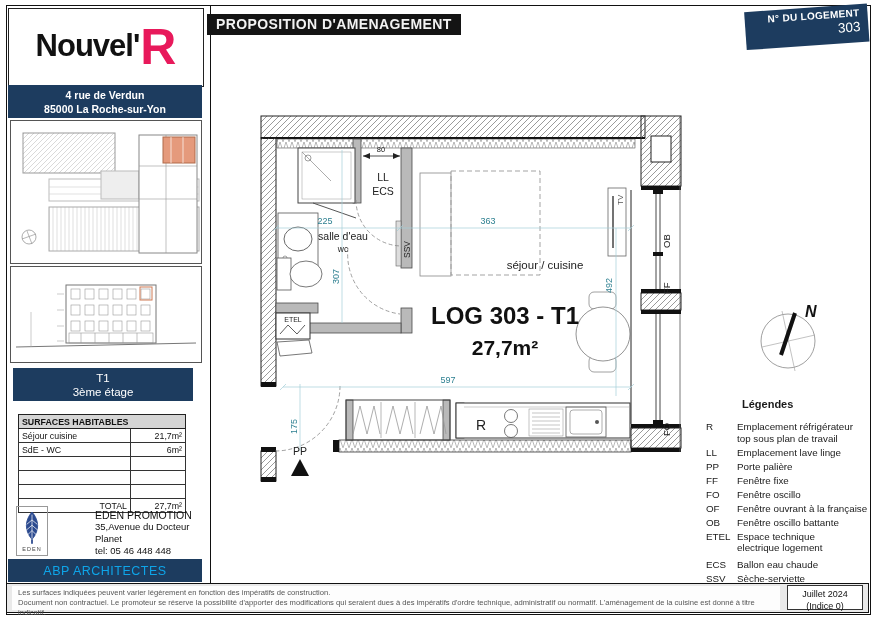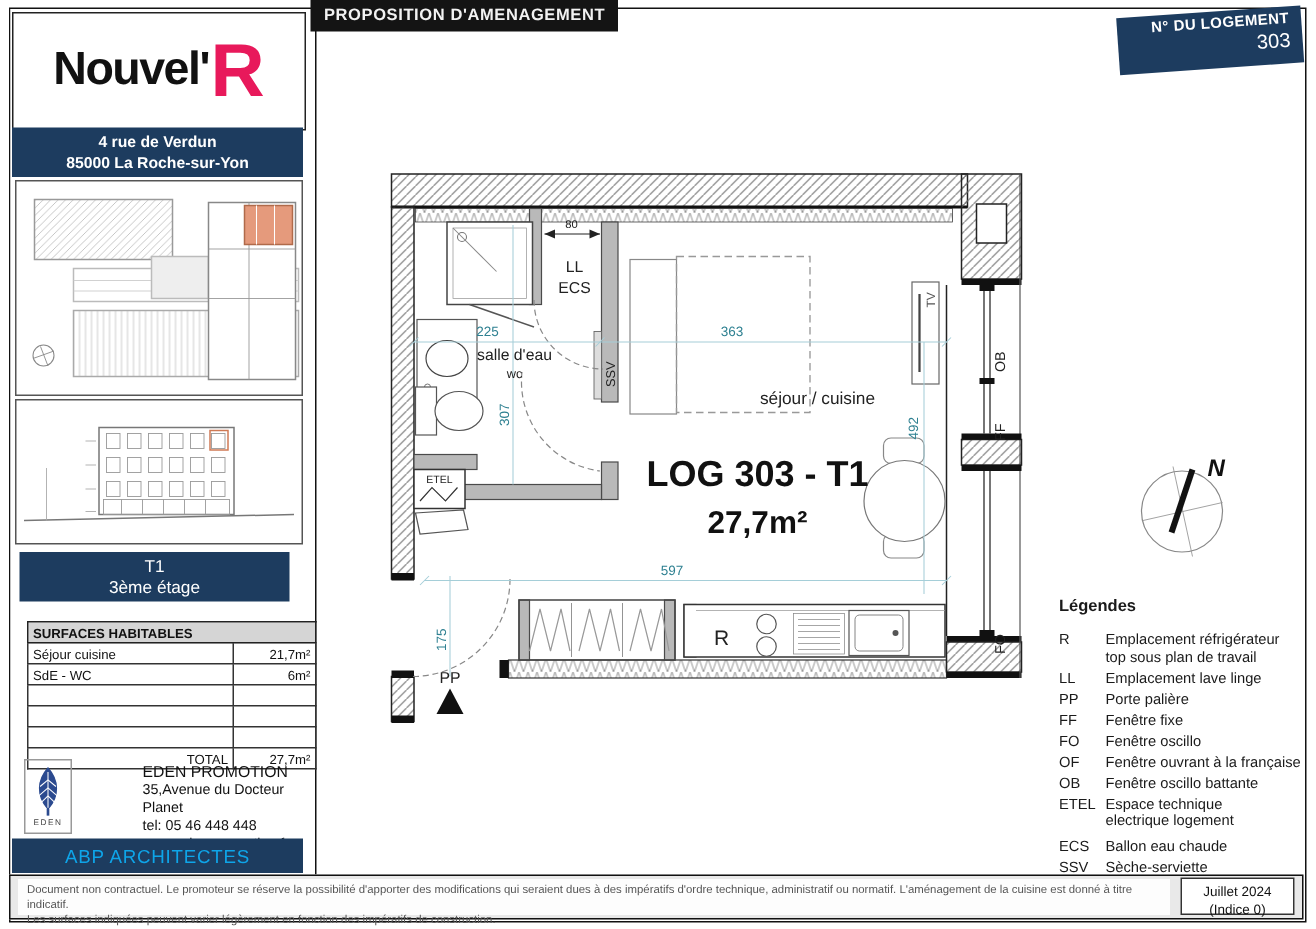--- a/index.html
+++ b/index.html
@@ -11,44 +11,44 @@
   .logo-box{position:absolute;left:1px;top:2px;width:194px;height:77px;border:1px solid #222;
             display:flex;align-items:center;justify-content:center;background:#fff;}
   .logo-inner{display:flex;align-items:flex-end;}
   .logo-prefix{font-size:31px;font-weight:bold;letter-spacing:-1px;line-height:1;padding-bottom:6px;}
   .logo-r{font-size:50px;font-weight:bold;color:#e8195b;line-height:0.78;margin-left:1px;}
   .address-bar{position:absolute;left:1px;top:79px;width:194px;height:33px;background:#1d3c5f;color:#fff;
                font-size:10.5px;text-align:center;display:flex;flex-direction:column;justify-content:center;gap:2px;font-weight:bold;}
   .thumb{position:absolute;left:3px;border:1px solid #555;background:#fff;}
   .t1-banner{position:absolute;left:6px;top:362px;width:180px;height:33px;background:#1d3c5f;color:#fff;
              text-align:center;font-size:11.5px;display:flex;flex-direction:column;justify-content:center;gap:2px;}
-  .surfaces{position:absolute;left:11px;top:408px;width:193px;border-collapse:collapse;font-size:8.8px;}
+  .surfaces{position:absolute;left:11px;top:408px;width:168px;border-collapse:collapse;font-size:8.8px;}
   .surfaces td{border:1px solid #333;padding:1px 3px;height:11px;}
   .surfaces .hdr td{background:#d5d5d5;font-weight:bold;border:1.5px solid #222;}
   .surfaces .val{width:48px;text-align:right;}
   .surfaces .tot{text-align:right;}
   .promoter{position:absolute;left:9px;top:500px;width:186px;height:52px;display:flex;gap:7px;}
   .eden-box{width:36px;height:50px;border:1px solid #999;display:flex;flex-direction:column;align-items:center;justify-content:flex-start;padding-top:2px;box-sizing:border-box;}
   .eden-text{font-size:5.5px;letter-spacing:1px;color:#444;margin-top:1px;}
   .promoter-txt{font-size:9.5px;line-height:12px;padding-top:3px;color:#111;margin-left:40px;}
   .promoter-txt .pname{font-size:10.5px;}
   .abp-bar{position:absolute;left:1px;top:553px;width:194px;height:23px;background:#1d3c5f;color:#0ea5e9;
            display:flex;align-items:center;justify-content:center;font-size:12.5px;letter-spacing:0.5px;}
   
-  .prop-banner{position:absolute;left:207px;top:0;height:21px;background:#141414;color:#f2f2f2;
-               font-size:11px;font-weight:bold;letter-spacing:0.4px;line-height:21px;padding:0 9px;}
+  .prop-banner{position:absolute;left:207px;top:14px;height:21px;background:#141414;color:#f2f2f2;
+               font-size:14px;font-weight:bold;letter-spacing:0.4px;line-height:21px;padding:0 9px;}
   .ribbon{position:absolute;left:745px;top:7px;width:123px;height:38px;background:#1d3c5f;color:#fff;
           transform:rotate(-4deg);transform-origin:60% 40%;padding:3px 8px 0 6px;box-sizing:border-box;text-align:right;}
   .ribbon .l1{font-size:10px;font-weight:bold;letter-spacing:0.3px;}
   .ribbon .l2{font-size:13.5px;margin-top:1px;}
   
   .floorplan{position:absolute;left:253px;top:106px;}
   .compass{position:absolute;left:750px;top:293px;}
   .legend{position:absolute;left:706px;top:398px;width:168px;font-size:9.8px;color:#1a1a1a;}
-  .legend-title{font-weight:bold;font-size:11px;margin-bottom:11px;}
+  .legend-title{font-weight:bold;font-size:11px;margin-bottom:11px;margin-left:36px;}
   .legend-row{display:flex;margin-bottom:2.5px;line-height:11.5px;}
   .lg-abbr{width:31px;flex:none;}
   .lg-desc{flex:1;}
   .gap-top{margin-top:5px;}
   
   .footer{position:absolute;left:6px;top:583px;width:863px;height:30px;background:#e9e9e9;border:1.5px solid #111;border-top-width:1.5px;box-sizing:border-box;}
   .disclaimer{position:absolute;left:5px;top:2px;width:768px;height:24px;background:#fdfdfd;color:#555;
               font-size:7.6px;line-height:10px;padding:2px 6px;box-sizing:border-box;}
   .date-box{position:absolute;right:5px;top:1px;width:76px;height:25px;background:#fff;border:1px solid #333;
             text-align:center;font-size:9px;line-height:12px;padding-top:2px;box-sizing:border-box;}
@@ -439,21 +439,21 @@
       <span class="lg-desc">Ballon eau chaude</span>
     </div>
     <div class="legend-row">
       <span class="lg-abbr">SSV</span>
       <span class="lg-desc">Sèche-serviette</span>
     </div>
   </div>
 
   <div class="footer">
     <div class="disclaimer">
+      <div>Les surfaces indiquées peuvent varier légèrement en fonction des impératifs de construction.</div>
       <div>Document non contractuel. Le promoteur se réserve la possibilité d'apporter des modifications qui seraient dues à des impératifs d'ordre technique, administratif ou normatif. L'aménagement de la cuisine est donné à titre indicatif.</div>
-      <div>Les surfaces indiquées peuvent varier légèrement en fonction des impératifs de construction.</div>
     </div>
     <div class="date-box">
       <div>Juillet 2024</div>
       <div>(Indice 0)</div>
     </div>
   </div>
 </div>
 
 </body></html>

